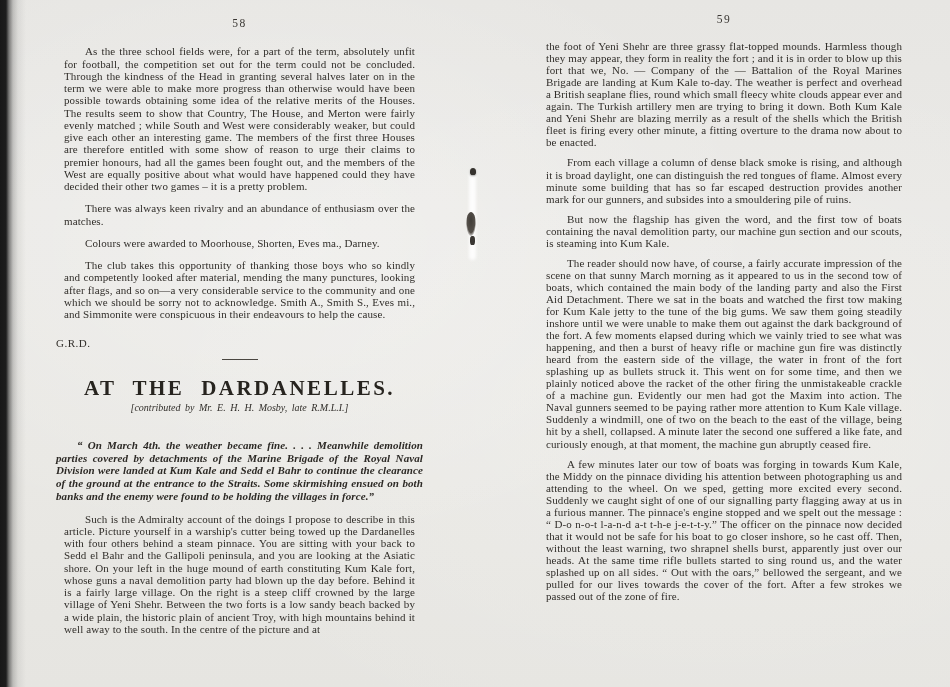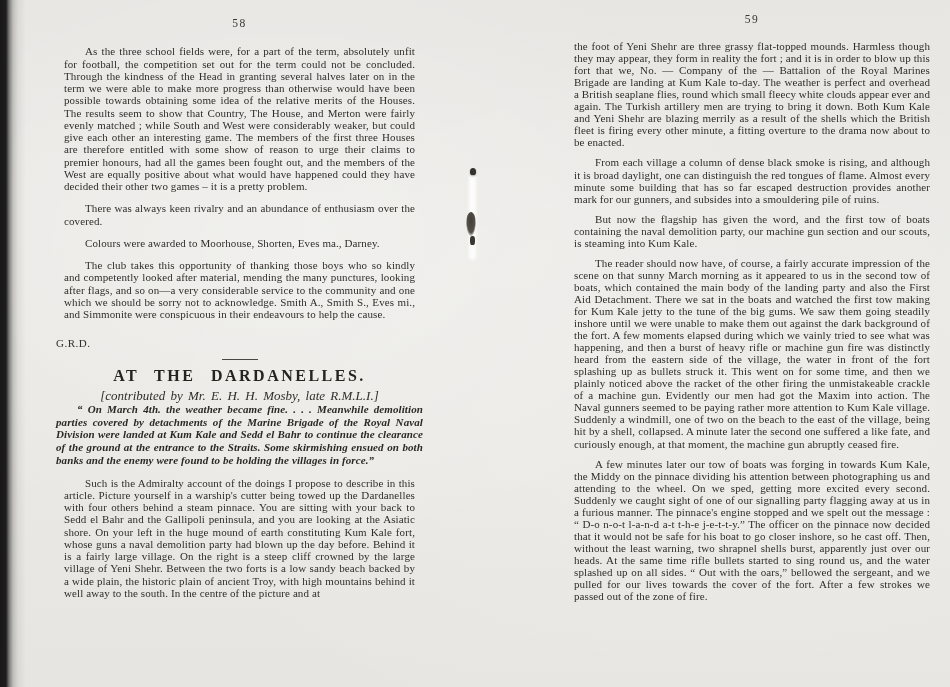--- a/index.html
+++ b/index.html
@@ -48,21 +48,21 @@
     background: #3a3733; border-radius: 40%;
     filter: blur(0.4px);
   }
 
   .page {
     position: absolute;
     font-size: 11px;
     line-height: 12.25px;
   }
   .page-left  { left: 56px;  top: 17px; width: 367px; }
-  .page-right { left: 566px; top: 13px; width: 372px; line-height: 12.05px; }
+  .page-right { left: 538px; top: 13px; width: 372px; line-height: 12.05px; }
 
   .pagenum {
     text-align: center;
     font-size: 11.5px;
     letter-spacing: 1.5px;
     color: #3a3733;
   }
   .page-left  .pagenum { margin-bottom: 16px; }
   .page-right .pagenum { margin-bottom: 15px; }
 
@@ -82,39 +82,39 @@
     letter-spacing: 0.5px;
   }
 
   .divider {
     width: 36px; height: 0;
     border-top: 1.5px solid #4a4641;
     margin: 9px auto 0 auto;
   }
 
   .title {
-    margin: 10px 0 0 0;
+    margin: 22px 0 0 0;
     text-align: center;
-    font-size: 16px;
+    font-size: 21px;
     font-weight: bold;
     letter-spacing: 2.5px;
     word-spacing: 9px;
     color: #27241f;
   }
 
   .byline {
     margin-top: 8px;
     text-align: center;
     font-style: italic;
-    font-size: 13px;
+    font-size: 10px;
     word-spacing: 2px;
   }
 
   p.quote {
-    margin: 1px 0 0 0;
+    margin: 25px 0 0 0;
     text-align: justify;
     text-indent: 21px;
     font-style: italic;
     font-weight: bold;
     line-height: 12.7px;
     letter-spacing: 0.1px;
     color: #2c2925;
   }
 </style>
 </head>
@@ -122,21 +122,21 @@
 
 <div class="book-edge"></div>
 <div class="gutter-slit"></div>
 <div class="staple-top"></div>
 <div class="staple-bottom"></div>
 <div class="staple-bottom-tail"></div>
 
 <div class="page page-left">
   <div class="pagenum">58</div>
   <p class="body-p">As the three school fields were, for a part of the term, absolutely unfit for football, the competition set out for the term could not be concluded.  Through the kindness of the Head in granting several halves later on in the term we were able to make more progress than otherwise would have been possible towards obtaining some idea of the relative merits of the Houses.  The results seem to show that Country, The House, and Merton were fairly evenly matched ;  while South and West were considerably weaker, but could give each other an interesting game.  The members of the first three Houses are therefore entitled with some show of reason to urge their claims to premier honours, had all the games been fought out, and the members of the West are equally positive about what would have happened could they have decided their other two games – it is a pretty problem.</p>
-  <p class="body-p sp">There was always keen rivalry and an abundance of enthusiasm over the covered.</p>
+  <p class="body-p sp">There was always keen rivalry and an abundance of enthusiasm over the matches.</p>
   <p class="body-p sp">Colours were awarded to Moorhouse, Shorten, Eves ma., Darney.</p>
   <p class="body-p sp">The club takes this opportunity of thanking those boys who so kindly and competently looked after material, mending the many punctures, looking after flags, and so on—a very considerable service to the community and one which we should be sorry not to acknowledge. Smith A., Smith S., Eves mi., and Simmonite were conspicuous in their endeavours to help the cause.</p>
   <div class="sig">G.R.D.</div>
   <div class="divider"></div>
   <h1 class="title">AT THE DARDANELLES.</h1>
   <div class="byline">[contributed by Mr. E. H. H. Mosby, late R.M.L.I.]</div>
   <p class="quote">“ On March 4th. the weather became fine.  .  .  .  Meanwhile demolition parties covered by detachments of the Marine Brigade of the Royal Naval Division were landed at Kum Kale and Sedd el Bahr to continue the clearance of the ground at the entrance to the Straits. Some skirmishing ensued on both banks and the enemy were found to be holding the villages in force.”</p>
   <p class="body-p sp">Such is the Admiralty account of the doings I propose to describe in this article.  Picture yourself in a warship's cutter being towed up the Dardanelles with four others behind a steam pinnace.  You are sitting with your back to Sedd el Bahr and the Gallipoli peninsula, and you are looking at the Asiatic shore.  On your left in the huge mound of earth constituting Kum Kale fort, whose guns a naval demolition party had blown up the day before.  Behind it is a fairly large village.  On the right is a steep cliff crowned by the large village of Yeni Shehr.  Between the two forts is a low sandy beach backed by a wide plain, the historic plain of ancient Troy, with high mountains behind it well away to the south.  In the centre of the picture and at</p>
 </div>
 

